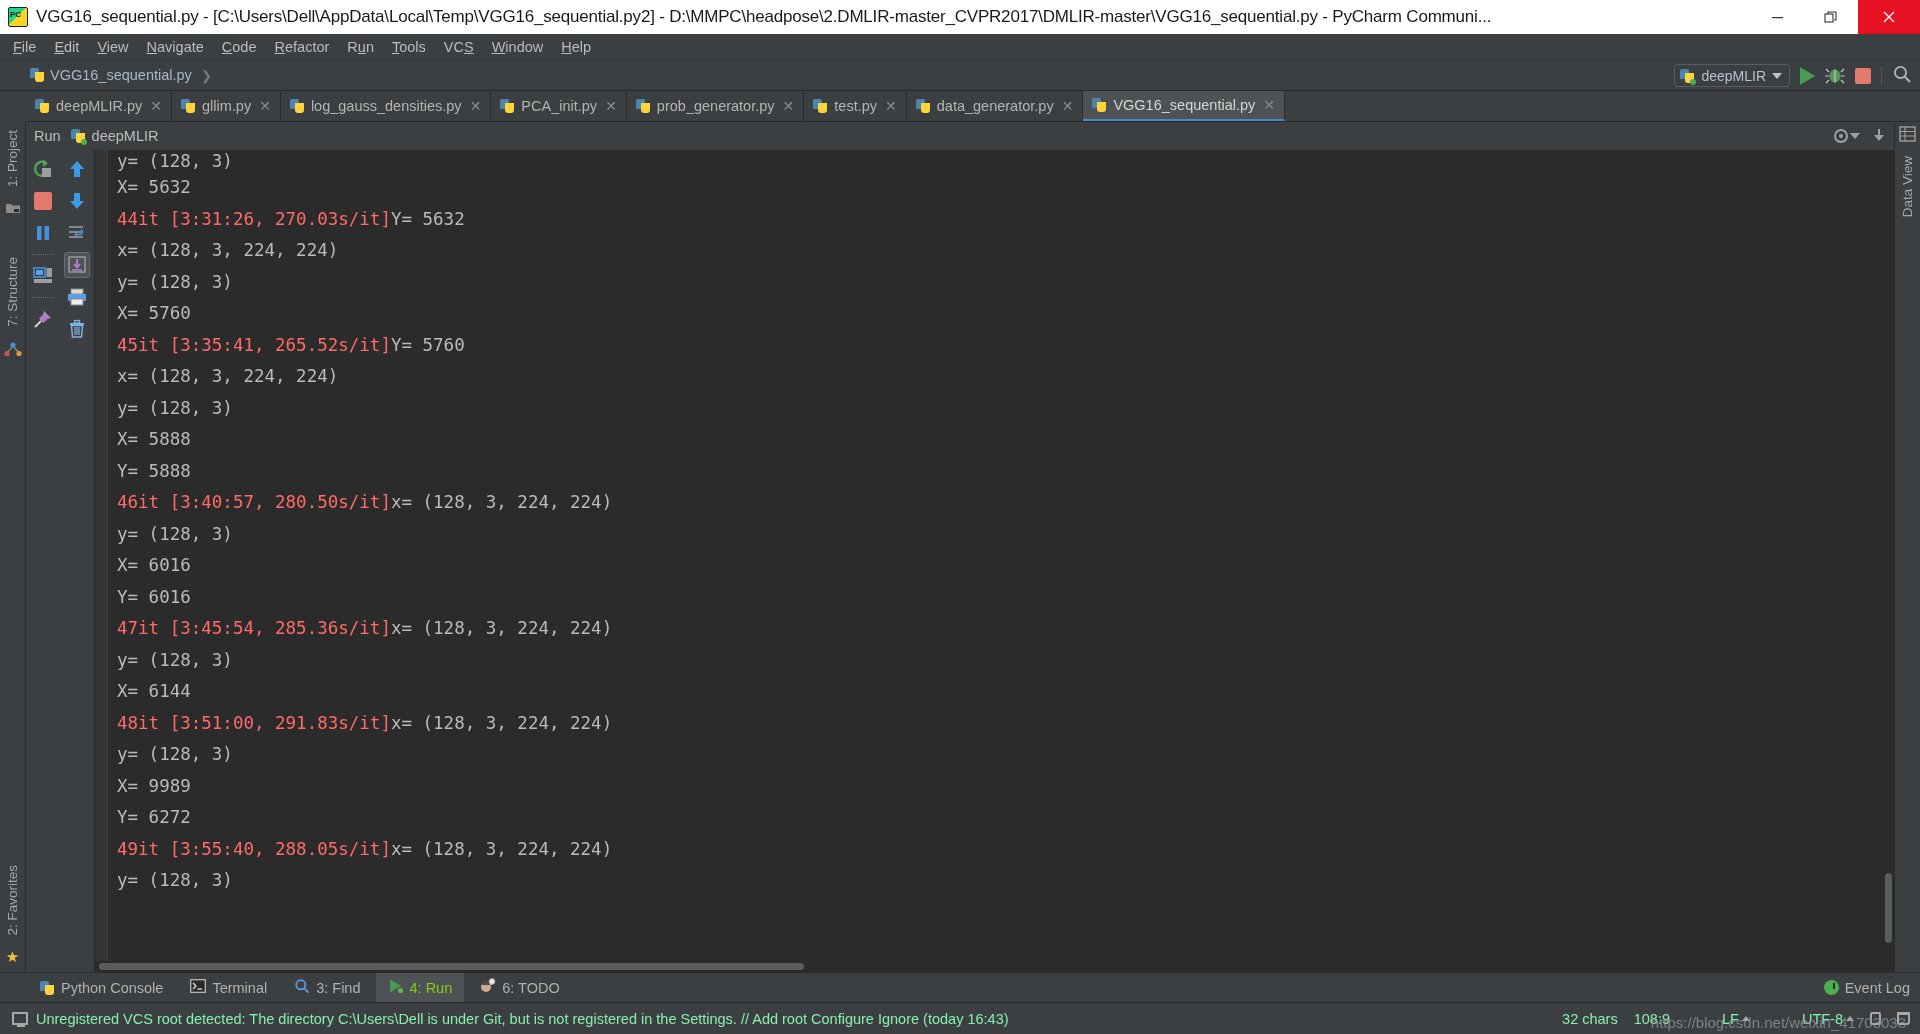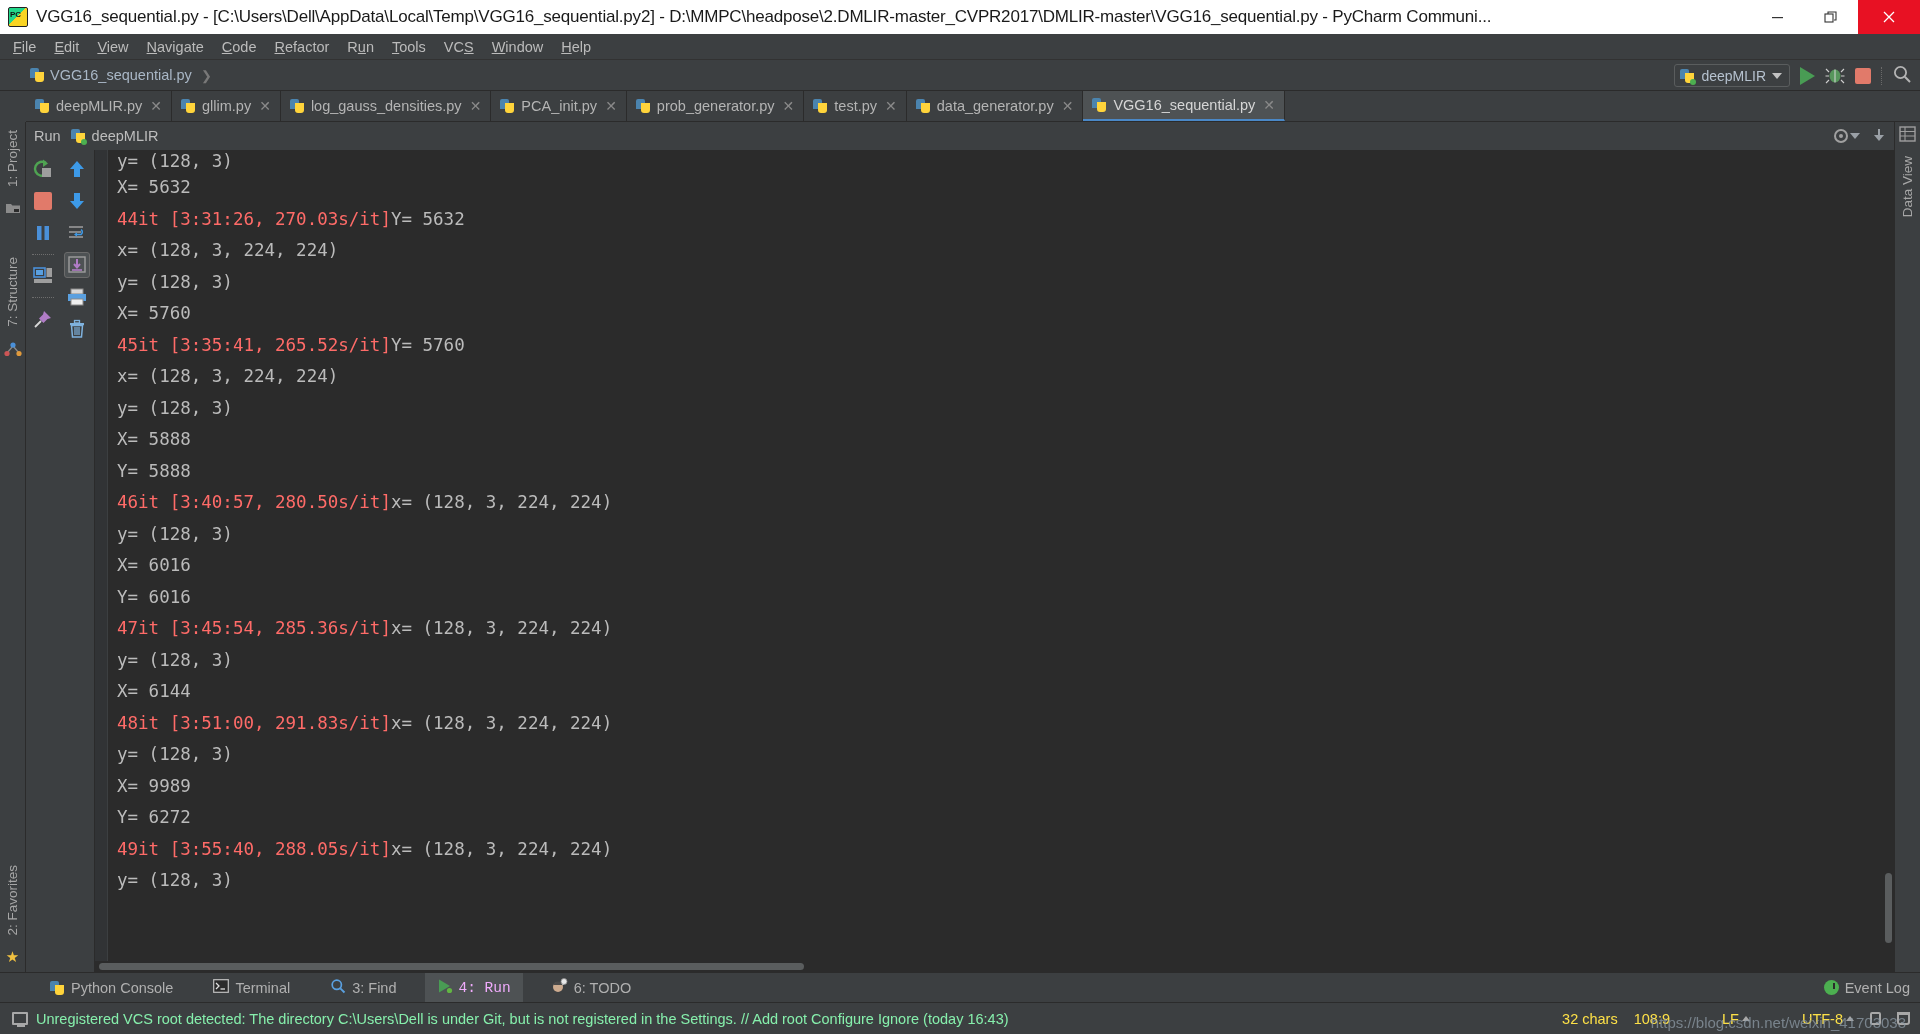--- a/index.html
+++ b/index.html
@@ -141,42 +141,42 @@
   .cline .tq { color: #ff6b68; }
 
   
   .hscroll { flex: 0 0 11px; background: #2b2b2b; position: relative; }
   .hscroll .thumb { position: absolute; left: 4px; top: 2px; height: 7px; width: 705px; background: #5a5d5e; border-radius: 4px; }
   .vscroll { position: absolute; right: 2px; bottom: 18px; width: 7px; height: 70px; background: #5a5d5e; border-radius: 4px; }
 
   
   .bottombar {
     flex: 0 0 30px; height: 30px; background: #3c3f41; display: flex; align-items: center;
-    border-top: 1px solid #2b2b2b; padding-left: 38px; gap: 16px; position: relative;
+    border-top: 1px solid #2b2b2b; padding-left: 28px; gap: 3px; position: relative;
   }
   .tw {
     display: flex; align-items: center; gap: 6px; padding: 4px 12px; font-size: 14.5px; color: #b0b0b0;
     height: 30px;
   }
-  .tw.active { background: #4e5254; color: #f0abfc; font-family: Liberation Mono, monospace; }
+  .tw.active { background: #4e5254; color: #84cc16; }
   .bottombar-right { position: absolute; right: 10px; display: flex; align-items: center; gap: 6px; font-size: 14.5px; color: #b0b0b0; }
   .evlog-dot { width: 15px; height: 15px; border-radius: 50%; background: #4caf50; position: relative; }
   .evlog-dot::after{content:"";position:absolute;left:6px;top:3px;width:3px;height:6px;border-right:2px solid #2b2b2b;}
 
   
   .statusbar {
     flex: 0 0 32px; height: 32px; background: #3c3f41; display: flex; align-items: center;
     border-top: 1px solid #2b2b2b; padding-left: 12px; gap: 8px; position: relative;
   }
   .status-msg { font-size: 14.5px; color: #86efac; white-space: nowrap; }
   .monitor-icon { width: 16px; height: 13px; border: 2px solid #a8a8a8; border-radius: 1px; position: relative; flex:0 0 16px;}
   .monitor-icon::after{content:"";position:absolute;left:3px;bottom:-4px;width:8px;height:2px;background:#a8a8a8;}
   .status-right {
     position: absolute; right: 10px; display: flex; align-items: center; gap: 16px;
-    font-size: 14.5px; color: #fde047;
+    font-size: 14.5px; color: #86efac;
   }
   .status-right .sep-item { display: flex; align-items: center; gap: 3px; margin-left: 36px; }
   .tiny-updown { display:inline-block; width:0;height:0;border-left:4px solid transparent;border-right:4px solid transparent;border-bottom:5px solid #a8a8a8; }
   .lock-icon { width: 11px; height: 13px; border: 2px solid #a8a8a8; border-radius: 2px; position: relative; }
   .trash-icon { width: 13px; height: 13px; border: 2px solid #a8a8a8; border-top-width:3px; border-radius: 0 0 3px 3px; }
 
   .watermark {
     position: absolute; right: 14px; bottom: 3px; font-size: 15px; color: #8d9aa5; opacity: .75;
     font-family: "Liberation Sans", sans-serif; pointer-events: none; white-space: nowrap;
   }

